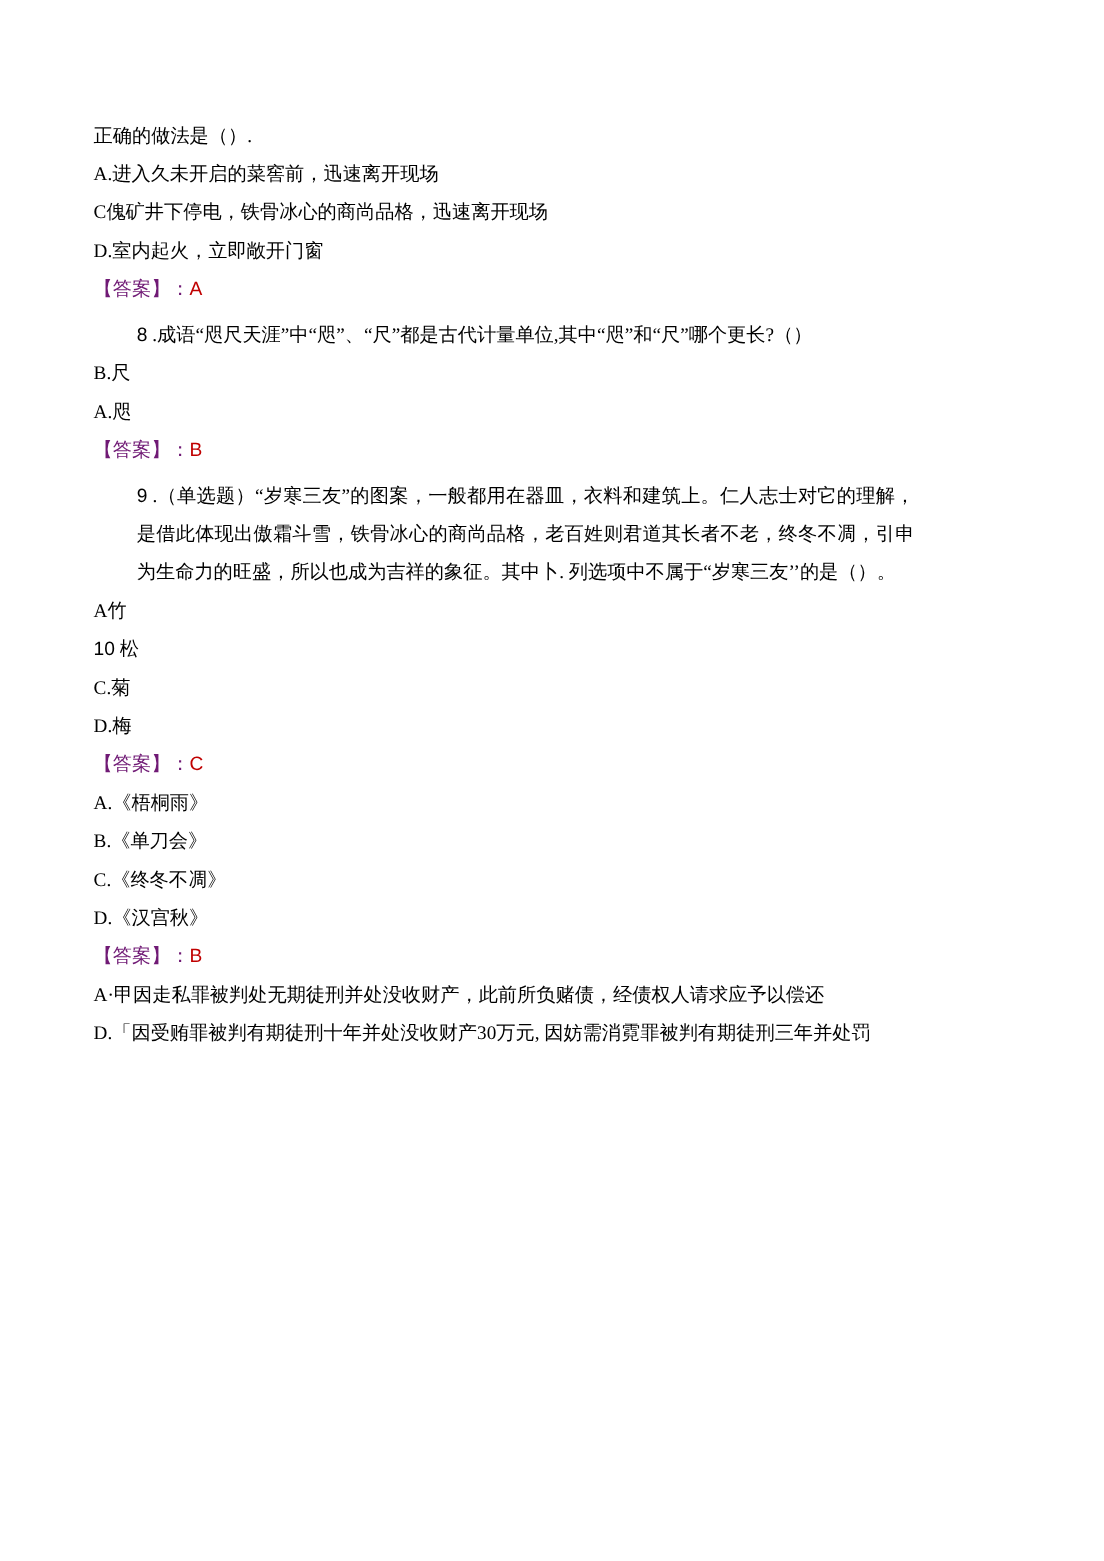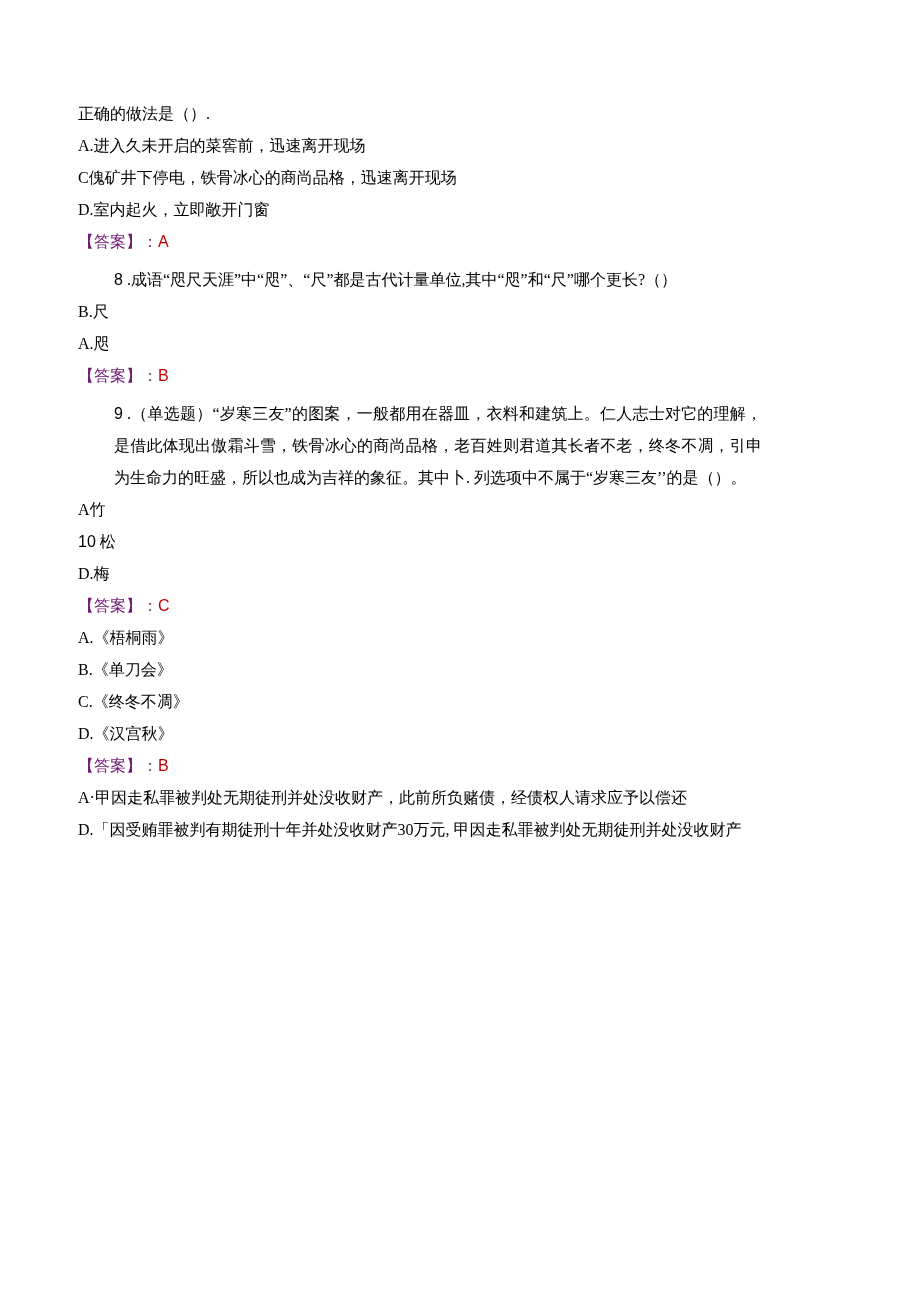--- a/index.html
+++ b/index.html
@@ -50,25 +50,26 @@
   <div class="line"><span class="answer">【答案】：</span><span class="answer-letter">A</span></div>
 
   <div class="line gap"><span class="latin">8</span><span> .成语“咫尺天涯”中“咫”、“尺”都是古代计量单位,其中“咫”和“尺”哪个更长?（）</span></div>
   <div class="line">B.尺</div>
   <div class="line">A.咫</div>
   <div class="line"><span class="answer">【答案】：</span><span class="answer-letter">B</span></div>
 
   <div class="line gap"><span class="latin">9</span><span> .（单选题）“岁寒三友”的图案，一般都用在器皿，衣料和建筑上。仁人志士对它的理解，是借此体现出傲霜斗雪，铁骨冰心的商尚品格，老百姓则君道其长者不老，终冬不凋，引申为生命力的旺盛，所以也成为吉祥的象征。其中卜. 列选项中不属于“岁寒三友’’的是（）。</span></div>
   <div class="line">A竹</div>
   <div class="line"><span class="latin">10</span><span> 松</span></div>
+  <div class="line">C.菊</div>
   <div class="line">D.梅</div>
   <div class="line"><span class="answer">【答案】：</span><span class="answer-letter">C</span></div>
 
   <div class="line">A.《梧桐雨》</div>
   <div class="line">B.《单刀会》</div>
   <div class="line">C.《终冬不凋》</div>
   <div class="line">D.《汉宫秋》</div>
   <div class="line"><span class="answer">【答案】：</span><span class="answer-letter">B</span></div>
 
   <div class="line">A·甲因走私罪被判处无期徒刑并处没收财产，此前所负赌债，经债权人请求应予以偿还</div>
-  <div class="line">D.「因受贿罪被判有期徒刑十年并处没收财产30万元, 甲因走私罪被判处无期徒刑并处没收财产</div>
+  <div class="line">D.「因受贿罪被判有期徒刑十年并处没收财产30万元, 因妨需消霓罪被判有期徒刑三年并处罚</div>
 
 </div>
 
 </body></html>

